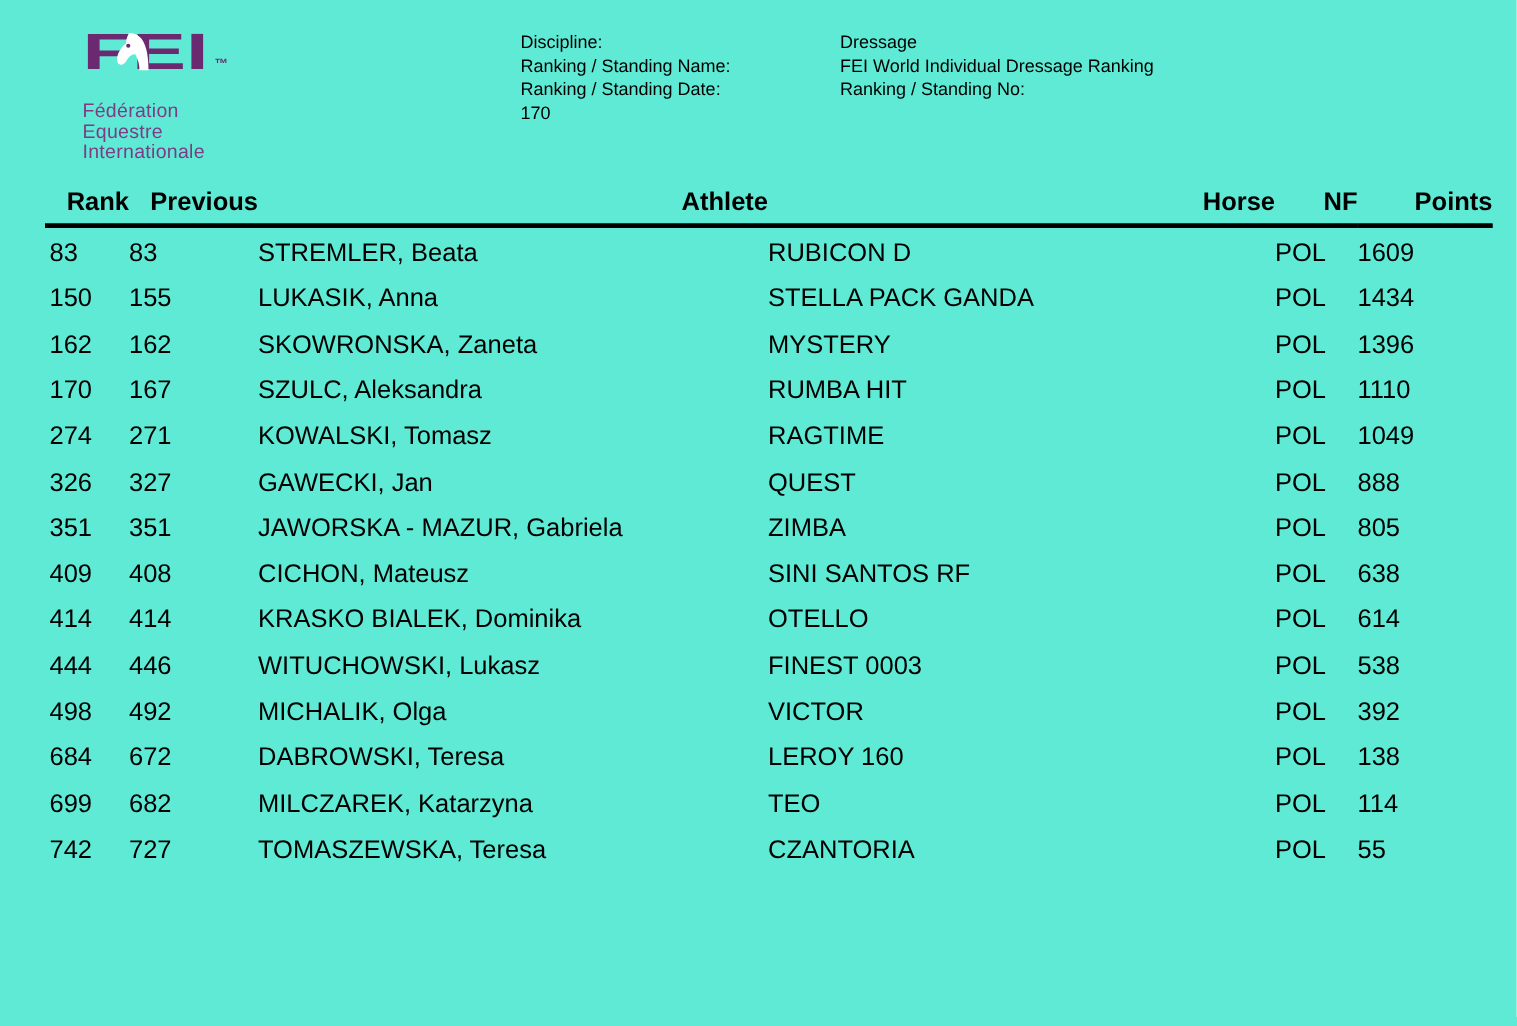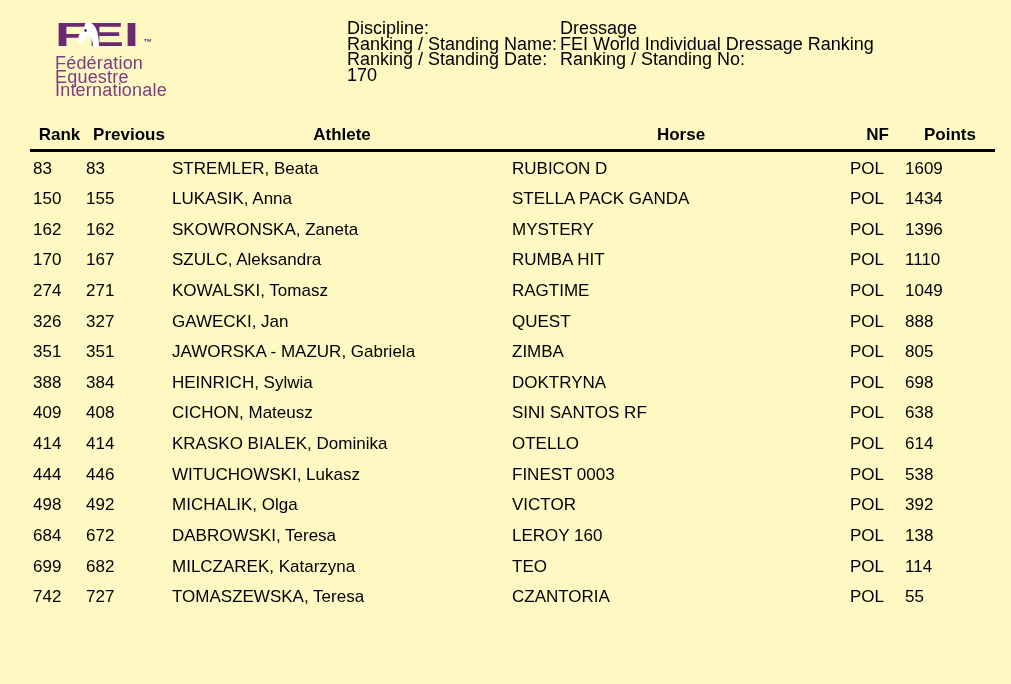--- a/index.html
+++ b/index.html
@@ -2,49 +2,49 @@
 <html style="--brand: #6B2A70; --brand-light: #7E3B84;"><head>
 <meta charset="utf-8">
 <style>
   :root { --brand:#6B2A70; --brand-light:#7E3B84; }
   * { margin:0; padding:0; }
   html,body { background:#ffffff; }
   body {
     width:1011px; height:684px; position:relative; overflow:hidden;
     font-family:"Liberation Sans", sans-serif; color:#000;
   }
-  .page { position:absolute; inset:0; background:#fef9c3; }
+  .page { position:absolute; inset:0; background:#5eead4; }
 
   
   .logo-block { position:absolute; left:55px; top:21px; }
   .logo-row { display:flex; align-items:flex-end; }
   .logo-text {
     font-family:"Liberation Sans", sans-serif;
     font-weight:bold; font-size:34px; fill:var(--brand);
   }
   .tm { font-size:9px; color:var(--brand); margin-left:2px; line-height:10px; font-weight:bold; }
   .org-name {
-    margin-top:10px; font-size:18px; line-height:13.5px;
+    margin-top:20px; font-size:13px; line-height:13.5px;
     color:var(--brand-light); letter-spacing:0.2px;
   }
 
   
   .info-block {
     position:absolute; left:347px; top:21px; width:650px;
     display:grid; grid-template-columns:213px 1fr;
-    font-size:18px; line-height:15.6px; white-space:nowrap;
+    font-size:12px; line-height:15.6px; white-space:nowrap;
   }
 
   
   .ranking-table {
     position:absolute; left:30px; top:121px; width:965px;
     border-collapse:collapse; table-layout:fixed; font-size:17px;
   }
   .ranking-table th {
-    text-align:center; font-weight:bold; height:28px; padding:0;
+    text-align:right; font-weight:bold; height:28px; padding:0;
     border-bottom:3px solid #000; vertical-align:middle; white-space:nowrap;
   }
   .ranking-table td {
     padding:0; padding-top:5px; height:30.65px; box-sizing:border-box;
     vertical-align:middle; white-space:nowrap; overflow:hidden;
   }
   .ranking-table th:first-child, .ranking-table td:first-child { padding-left:3px; }
 </style>
 </head>
 <body>
@@ -147,28 +147,20 @@
         </tr>
         <tr>
           <td>351</td>
           <td>351</td>
           <td>JAWORSKA - MAZUR, Gabriela</td>
           <td>ZIMBA</td>
           <td>POL</td>
           <td>805</td>
         </tr>
         <tr>
-          <td>388</td>
-          <td>384</td>
-          <td>HEINRICH, Sylwia</td>
-          <td>DOKTRYNA</td>
-          <td>POL</td>
-          <td>698</td>
-        </tr>
-        <tr>
           <td>409</td>
           <td>408</td>
           <td>CICHON, Mateusz</td>
           <td>SINI SANTOS RF</td>
           <td>POL</td>
           <td>638</td>
         </tr>
         <tr>
           <td>414</td>
           <td>414</td>

